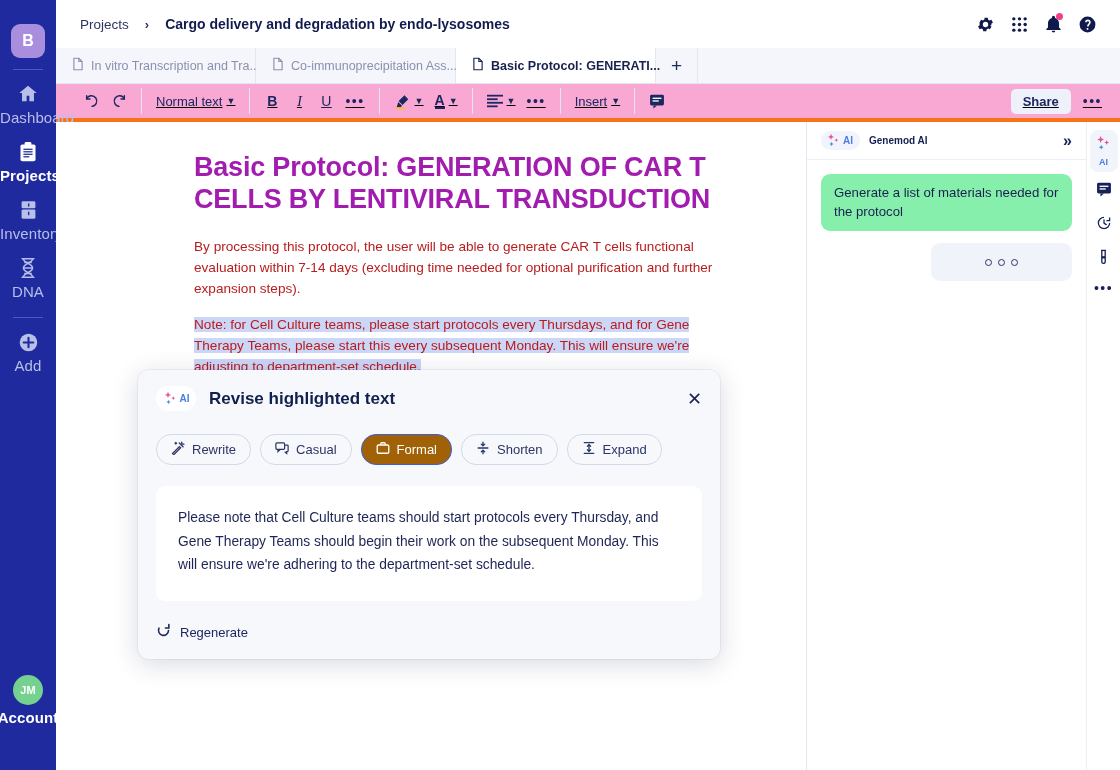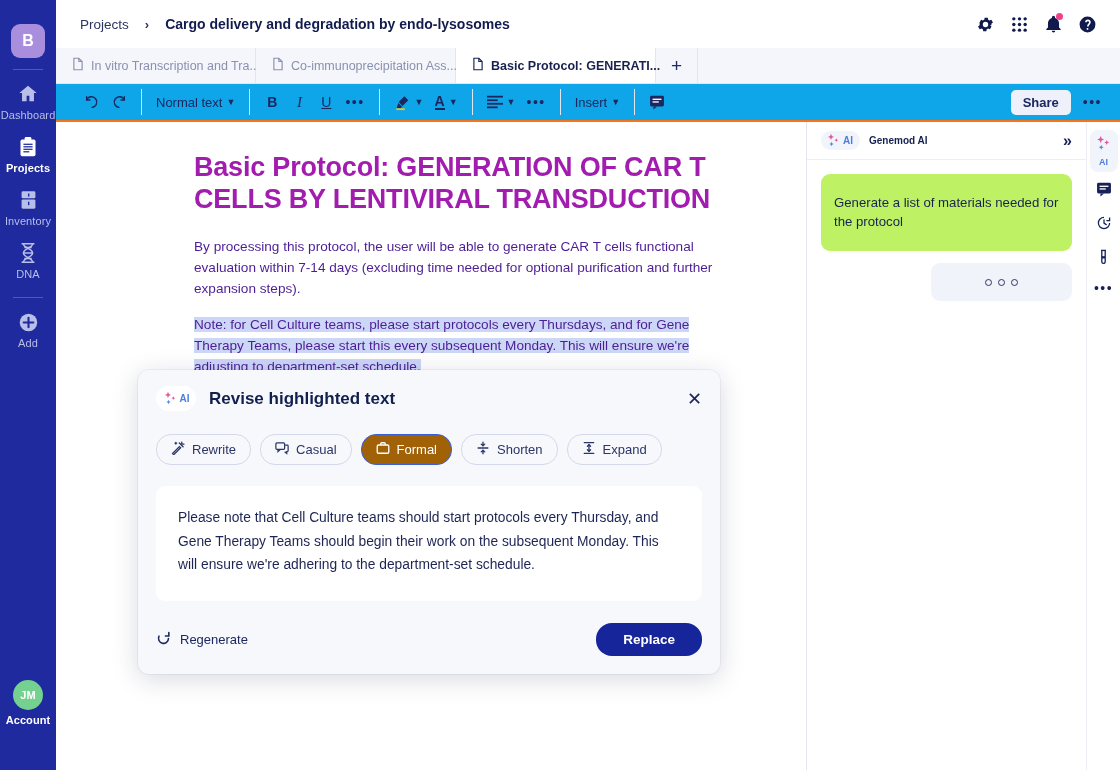--- a/index.html
+++ b/index.html
@@ -28,21 +28,21 @@
     display: flex; align-items: center; justify-content: center;
   }
   .rail-sep { width: 30px; height: 1px; background: #4a58c4; margin: 11px 0 4px; }
   .rail-item {
     width: 56px; padding: 8px 0 6px; text-align: center;
     cursor: pointer;
   }
   .rail-ico { height: 24px; display: flex; align-items: center; justify-content: center; }
   .rail-ico svg { display: block; }
   .rail-lbl {
-    font-size: 11px; color: #b8bfe8; margin-top: 3px;
+    font-size: 15px; color: #b8bfe8; margin-top: 3px;
     letter-spacing: .1px;
   }
   .rail-item.active .rail-lbl { color: #ffffff; font-weight: bold; }
   .rail-bottom { position: absolute; bottom: 44px; width: 64px; text-align: center; }
   .avatar {
     width: 30px; height: 30px; border-radius: 50%;
     background: #74d18f; color: #fff; font-size: 11px; font-weight: bold;
     display: flex; align-items: center; justify-content: center; margin: 0 auto;
   }
 
@@ -84,22 +84,22 @@
   .tab.active { background: #fff; color: #19224f; font-weight: bold; }
   .tab-add {
     display: flex; align-items: center; justify-content: center;
     width: 42px; font-size: 19px; color: #1f2a63; cursor: pointer;
     border-right: 1px solid #e3e6f0;
   }
 
   
   .toolbar {
     height: 38px; display: flex; align-items: center;
-    border-bottom: 2px solid #f97316; background: #0ea5e9;
-    padding: 0 14px; flex: 0 0 38px; gap: 0;
+    border-bottom: 4px solid #f97316; background: #f9a8d4;
+    padding: 0 14px; flex: 0 0 38px; gap: 0; text-decoration: underline;
   }
   .tb-grp { display: flex; align-items: center; height: 38px; padding: 0 10px; gap: 3px; }
   .tb-div { width: 1px; height: 26px; background: #e3e6f0; }
   .tb-btn {
     min-width: 24px; height: 26px; padding: 0 4px;
     display: flex; align-items: center; justify-content: center;
     color: #1c2760; font-size: 13px; cursor: pointer; border-radius: 4px;
     gap: 4px;
   }
   .tb-txt { font-size: 13px; color: #1c2760; }
@@ -116,21 +116,21 @@
     flex: 1; overflow: hidden; position: relative; background: #fff;
     padding: 30px 0 0 0; min-width: 0;
   }
   .doc-inner { padding: 0 80px 0 138px; }
   h1.doc-title {
     font-size: 27px; line-height: 1.18; color: #a21caf;
     font-weight: bold; letter-spacing: -.2px; margin-bottom: 20px;
     max-width: 600px;
   }
   p.doc-p {
-    font-size: 13.6px; line-height: 1.57; color: #4c1d95;
+    font-size: 13.6px; line-height: 1.57; color: #b91c1c;
     max-width: 592px; margin-bottom: 2px;
   }
   .hl { background: #ccd6f7; }
 
   
   .ai-panel {
     width: 280px; flex: 0 0 280px; border-left: 1px solid #e3e6f0;
     display: flex; flex-direction: column; background: #fff;
   }
   .ai-hdr {
@@ -139,22 +139,22 @@
   }
   .ai-badge {
     display: flex; align-items: center; gap: 2px;
     background: #f2f4fb; border-radius: 11px; padding: 2px 7px 2px 5px;
   }
   .ai-badge-txt { font-size: 10px; font-weight: bold; color: #4c7ee0; }
   .ai-title { font-size: 10px; font-weight: bold; color: #14204f; }
   .ai-expand { margin-left: auto; font-size: 16px; color: #16215a; cursor: pointer; font-weight:bold; }
   .ai-body { flex: 1; padding: 14px 14px 0; }
   .bubble {
-    background: #bef264; color: #18224f; border-radius: 9px;
-    padding: 20px 13px; font-size: 13.2px; line-height: 1.42;
+    background: #86efac; color: #18224f; border-radius: 9px;
+    padding: 10px 13px; font-size: 13.2px; line-height: 1.42;
   }
   .bubble-resp {
     background: #f1f3fa; border-radius: 9px; margin-top: 12px;
     margin-left: 110px; height: 38px;
     display: flex; align-items: center; justify-content: center;
   }
   .typing { display: flex; gap: 6px; }
   .typing i { width: 7px; height: 7px; border-radius: 50%; border: 1.4px solid #2b3566; display:block; }
 
   
@@ -611,17 +611,16 @@
     <div class="modal-foot">
       <span class="regen">
         <span>
           <svg width="15" height="15" viewBox="0 0 18 18" fill="none" stroke="#1c2760" stroke-width="1.9" stroke-linecap="round">
               <path d="M15 9A6 6 0 113.6 6.2"></path>
               <path d="M15.4 1.8v4.1h-4.1"></path>
             </svg>
         </span>
         <span>Regenerate</span>
       </span>
-      <button class="replace">Replace</button>
     </div>
   </div>
 
 </div>
 
 </body></html>

